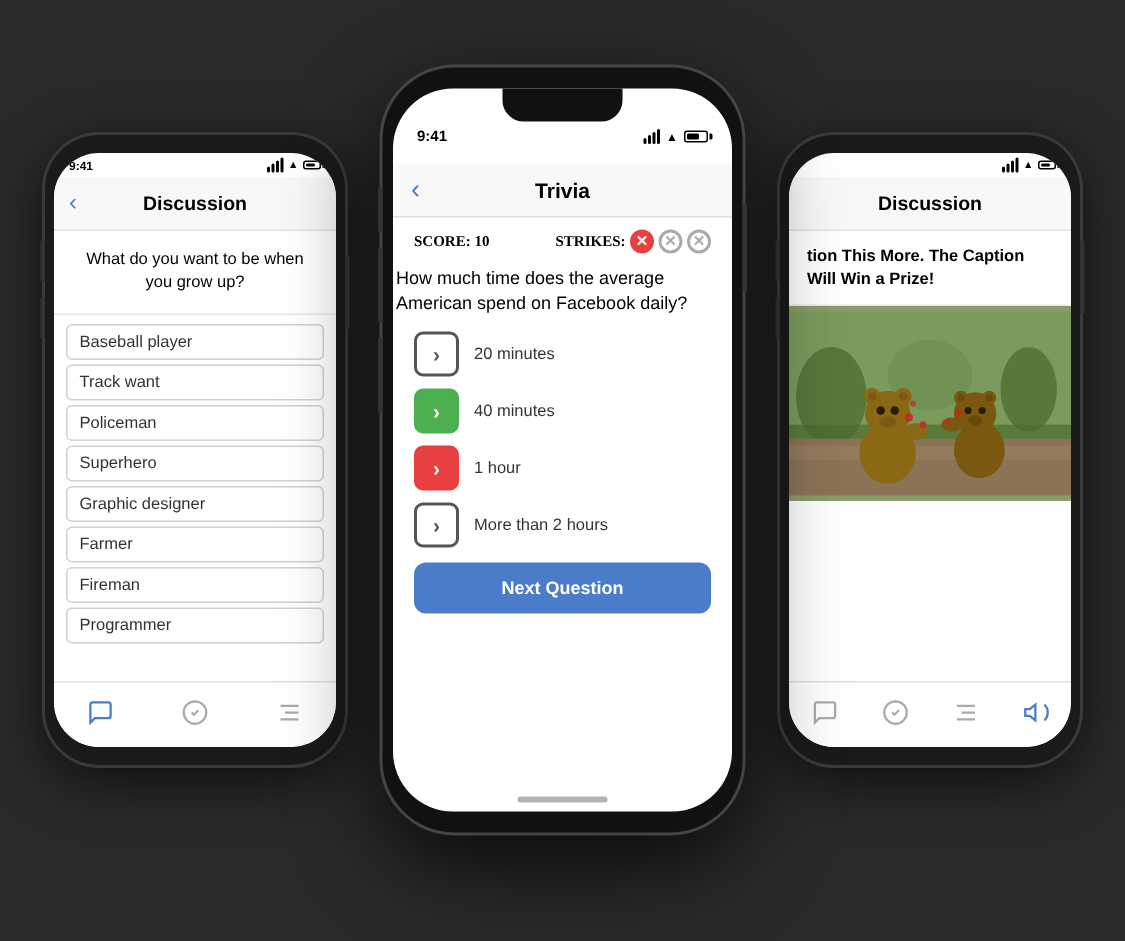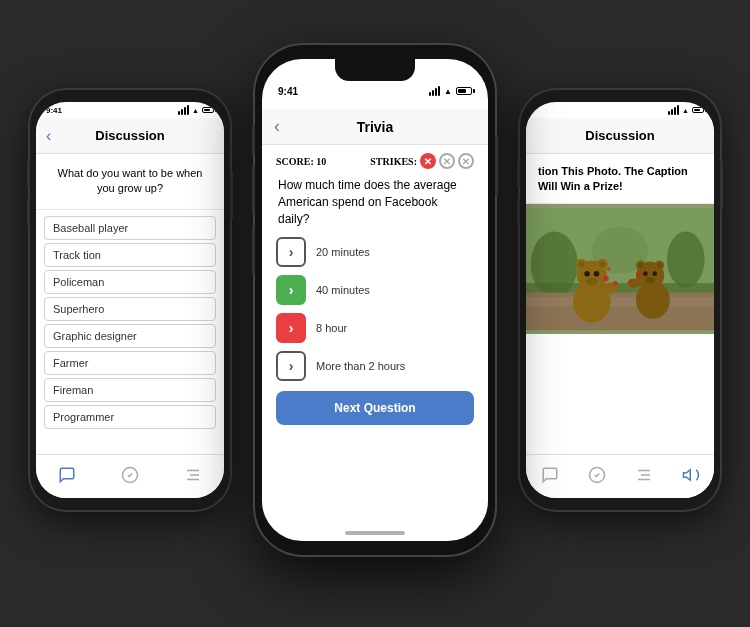--- a/index.html
+++ b/index.html
@@ -267,21 +267,21 @@
       display: flex;
       align-items: center;
       justify-content: center;
       font-size: 10px;
       font-weight: 700;
     }
     .strike-x.red { background: #e84040; color: #fff; }
     .strike-x.empty { border: 2px solid #aaa; color: #aaa; }
 
     .trivia-question {
-      padding: 0 16px 10px;
+      padding: 0 2px 10px;
       font-size: 12px;
       font-weight: 500;
       color: #000;
       line-height: 1.4;
     }
 
     .answer-option {
       display: flex;
       align-items: center;
       margin: 0 14px 8px;
@@ -434,21 +434,21 @@
 
       <div class="left-header">
         <span class="back-btn">‹</span>
         <span class="title">Discussion</span>
       </div>
 
       <div class="left-question">What do you want to be when you grow up?</div>
 
       <div class="answer-list">
         <div class="answer-item">Baseball player</div>
-        <div class="answer-item">Track tion</div>
+        <div class="answer-item">Track want</div>
         <div class="answer-item">Policeman</div>
         <div class="answer-item">Superhero</div>
         <div class="answer-item">Graphic designer</div>
         <div class="answer-item">Farmer</div>
         <div class="answer-item">Fireman</div>
         <div class="answer-item">Programmer</div>
       </div>
 
       <div class="nav-bar-small">
         <div class="nav-icon">
@@ -517,21 +517,21 @@
       <div class="answer-option">
         <div class="answer-btn default">›</div>
         <span class="answer-text">20 minutes</span>
       </div>
       <div class="answer-option">
         <div class="answer-btn correct">›</div>
         <span class="answer-text">40 minutes</span>
       </div>
       <div class="answer-option">
         <div class="answer-btn wrong">›</div>
-        <span class="answer-text">8 hour</span>
+        <span class="answer-text">1 hour</span>
       </div>
       <div class="answer-option">
         <div class="answer-btn default">›</div>
         <span class="answer-text">More than 2 hours</span>
       </div>
 
       <div class="next-btn">Next Question</div>
       <div class="home-indicator"></div>
     </div>
   </div>
@@ -555,21 +555,21 @@
           <div class="battery-icon" style="width:12px;height:6px;">
             <div class="battery-fill"></div>
           </div>
         </div>
       </div>
 
       <div class="right-header">
         <span class="title">Discussion</span>
       </div>
 
-      <div class="right-article-title">tion This Photo. The Caption Will Win a Prize!</div>
+      <div class="right-article-title">tion This More. The Caption Will Win a Prize!</div>
 
       <div class="right-image">
         <svg class="bear-scene" viewBox="0 0 200 130" xmlns="http://www.w3.org/2000/svg">
 
           <rect width="200" height="130" fill="#7a9b5c"></rect>
           <rect x="0" y="80" width="200" height="50" fill="#5a7a3c"></rect>
 
           <ellipse cx="30" cy="60" rx="25" ry="35" fill="#4a6a2c" opacity="0.7"></ellipse>
           <ellipse cx="170" cy="55" rx="20" ry="30" fill="#4a6a2c" opacity="0.7"></ellipse>
           <ellipse cx="100" cy="45" rx="30" ry="25" fill="#6a8a4c" opacity="0.5"></ellipse>

